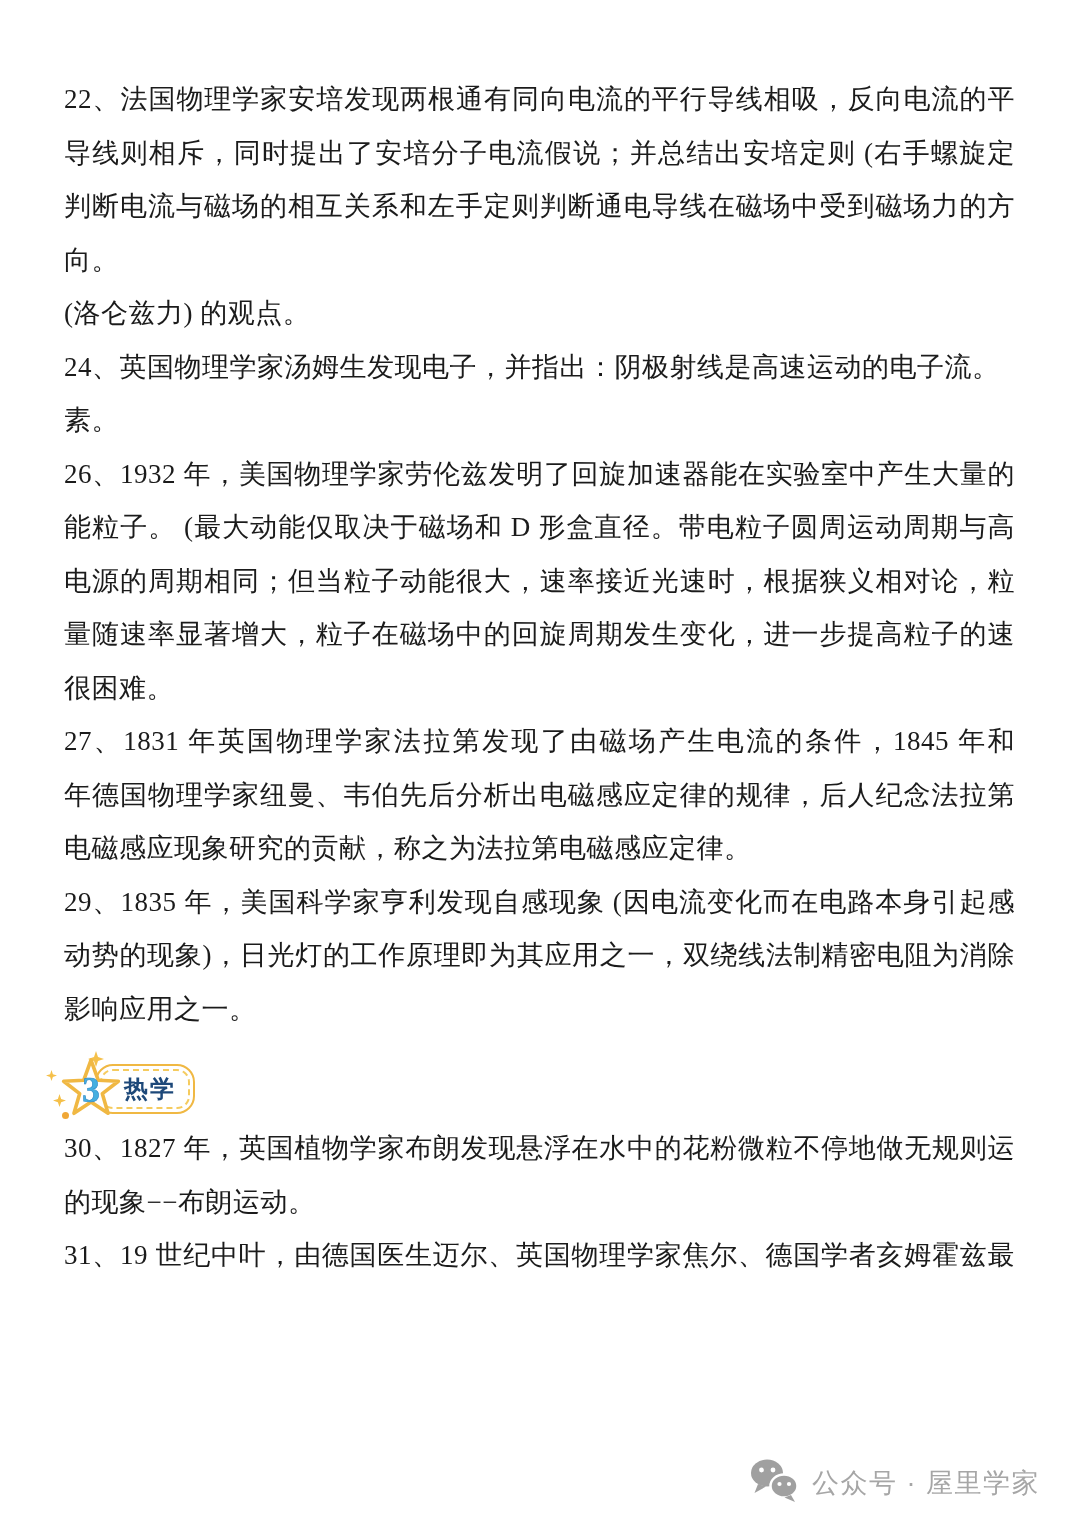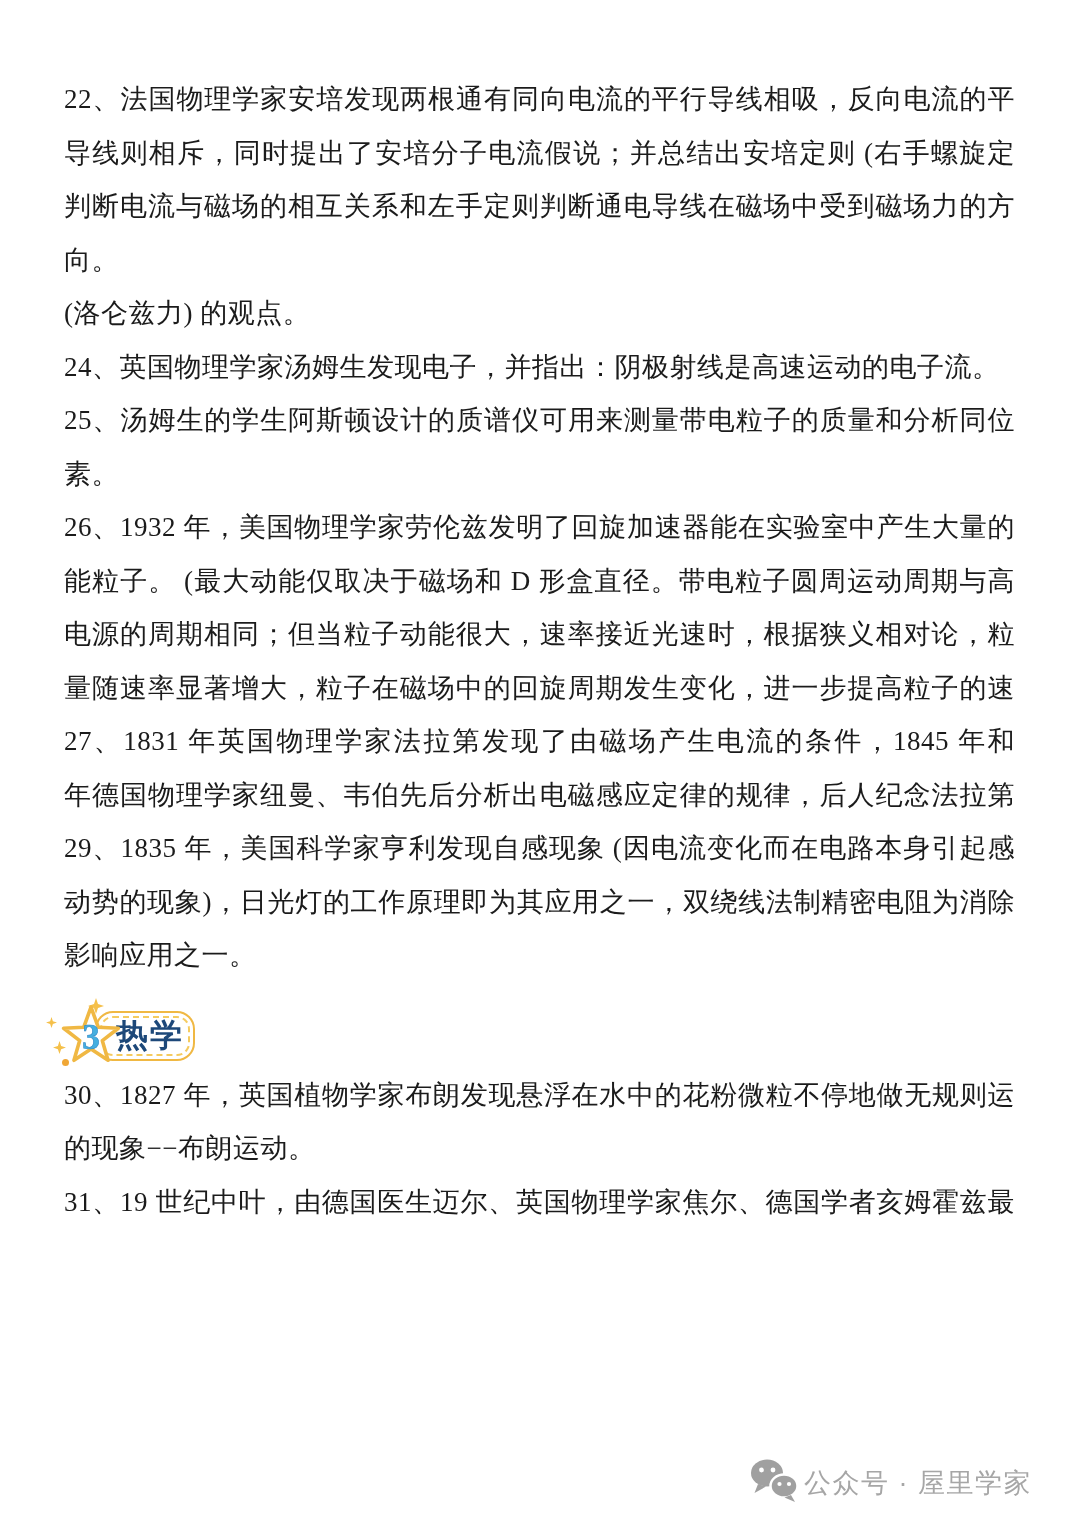--- a/index.html
+++ b/index.html
@@ -49,21 +49,21 @@
     content:"";
     position:absolute;inset:3px;
     border:2px dashed #F5CB5E;
     border-radius:13px;
     pointer-events:none;
   }
   .badge-label{
     position:relative;
     font-family:Liberation Mono, monospace;
     font-weight:bold;
-    font-size:32px;
+    font-size:24px;
     color:#1D4879;
     letter-spacing:2px;
     padding-left:10px;
   }
   .badge-star{
     position:absolute;
     left:-5px;top:-7px;
     width:64px;height:64px;
   }
   .badge-star svg{display:block;}
@@ -74,21 +74,21 @@
   .sp3{left:-11px;top:30px;width:13px;height:13px;}
   .sp-dot{
     left:-2px;top:48px;width:7px;height:7px;
     background:#F0A736;border-radius:50%;
   }
   
   .watermark{
     position:absolute;
     left:750px;top:1458px;
     display:flex;align-items:center;
-    gap:4px;
+    gap:12px;
   }
   .wm-text{
     font-family:"Liberation Sans","DejaVu Sans",sans-serif;
     font-size:27px;
     color:#A6A6A6;
     letter-spacing:1.5px;
     white-space:nowrap;
   }
 </style>
 </head>
@@ -105,34 +105,35 @@
 
   <div class="item">
     <div class="line">(洛仑兹力) 的观点。</div>
   </div>
 
   <div class="item">
     <div class="line">24、英国物理学家汤姆生发现电子，并指出：阴极射线是高速运动的电子流。</div>
   </div>
 
   <div class="item">
-    <div class="line fill">25、汤姆生的学生阿斯顿设计的质谱仪可用来测量带电粒子的质量和分析同位</div>
     <div class="line">素。</div>
   </div>
 
   <div class="item">
     <div class="line fill">26、1932 年，美国物理学家劳伦兹发明了回旋加速器能在实验室中产生大量的高</div>
     <div class="line fill">能粒子。 (最大动能仅取决于磁场和 D 形盒直径。带电粒子圆周运动周期与高频</div>
     <div class="line fill">电源的周期相同；但当粒子动能很大，速率接近光速时，根据狭义相对论，粒子质</div>
     <div class="line fill">量随速率显著增大，粒子在磁场中的回旋周期发生变化，进一步提高粒子的速率</div>
+    <div class="line">很困难。</div>
   </div>
 
   <div class="item">
     <div class="line fill">27、1831 年英国物理学家法拉第发现了由磁场产生电流的条件，1845 年和 1846</div>
     <div class="line fill">年德国物理学家纽曼、韦伯先后分析出电磁感应定律的规律，后人纪念法拉第对</div>
+    <div class="line">电磁感应现象研究的贡献，称之为法拉第电磁感应定律。</div>
   </div>
 
 
   <div class="item">
     <div class="line fill">29、1835 年，美国科学家亨利发现自感现象 (因电流变化而在电路本身引起感应电</div>
     <div class="line fill">动势的现象)，日光灯的工作原理即为其应用之一，双绕线法制精密电阻为消除其</div>
     <div class="line">影响应用之一。</div>
   </div>
 
   <div class="section-badge">

